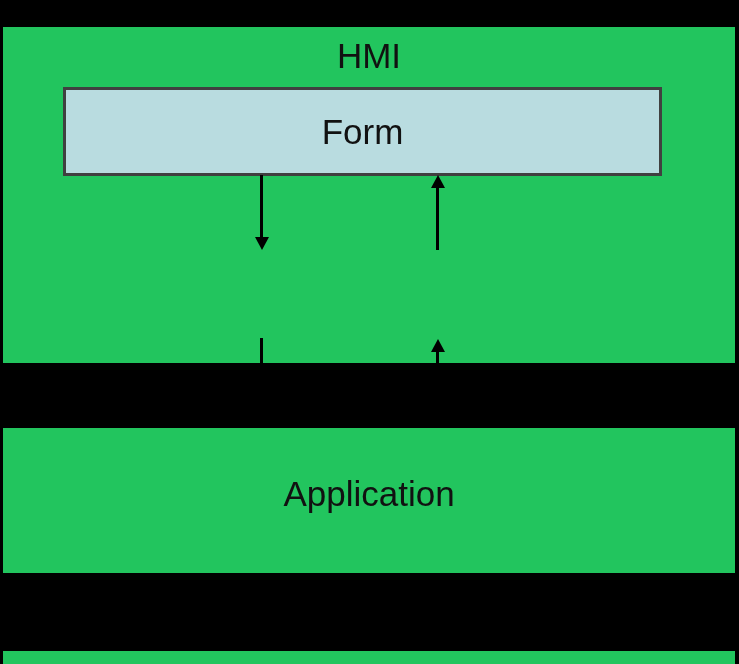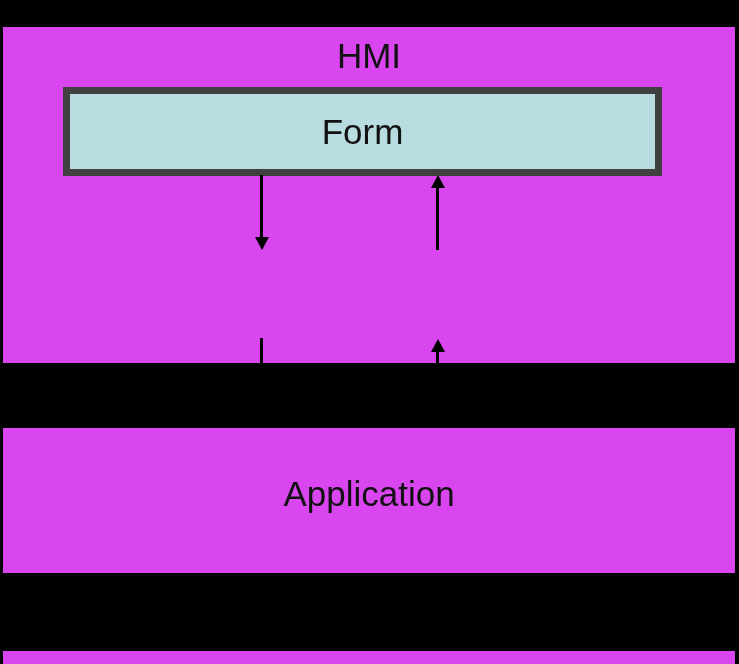--- a/index.html
+++ b/index.html
@@ -12,21 +12,21 @@
     width: 739px;
     height: 664px;
     background: #000;
     overflow: hidden;
     font-family: "Liberation Sans", sans-serif;
     color: #111;
     margin-top: 20px;
   }
   .region {
     position: absolute;
-    background: #d946ef;
+    background: #22c55e;
   }
   .region-hmi    { left: 3px;  top: 7px;   width: 732px; height: 336px; }
   .region-app    { left: 3px;  top: 408px; width: 732px; height: 145px;
                    display: flex; align-items: center; justify-content: center;
                    padding-bottom: 13px; box-sizing: border-box; }
   .region-bottom { left: 3px;  top: 631px; width: 732px; height: 33px; }
 
   .separator {
     position: absolute;
     left: 0;
@@ -41,21 +41,21 @@
     left: 3px; top: 7px; width: 732px; height: 58px;
     display: flex; align-items: center; justify-content: center;
     font-size: 35px;
   }
   .box {
     position: absolute;
     left: 63px;
     width: 599px;
     height: 89px;
     background: #b9dce0;
-    border: 7px solid #404040;
+    border: 3px solid #404040;
     box-sizing: border-box;
     display: flex; align-items: center; justify-content: center;
     font-size: 35px;
   }
   .box-form  { top: 67px;  }
   .box-state { top: 229px; }
 
   .label { font-size: 35px; }
 
   .vline {

